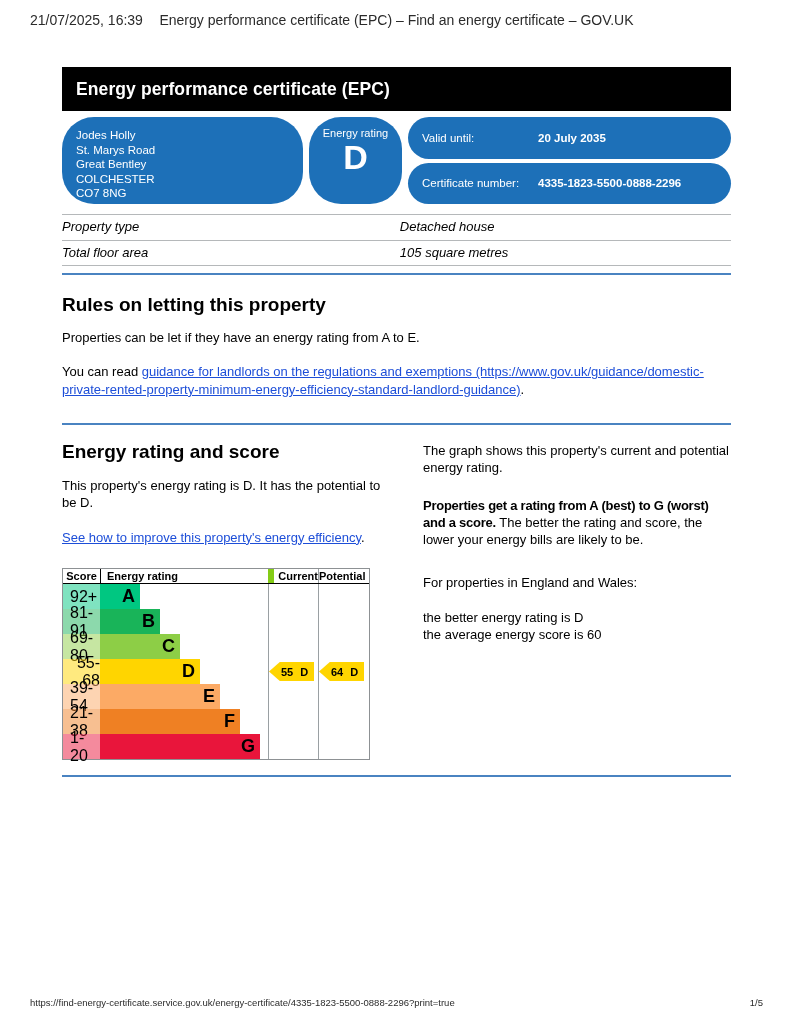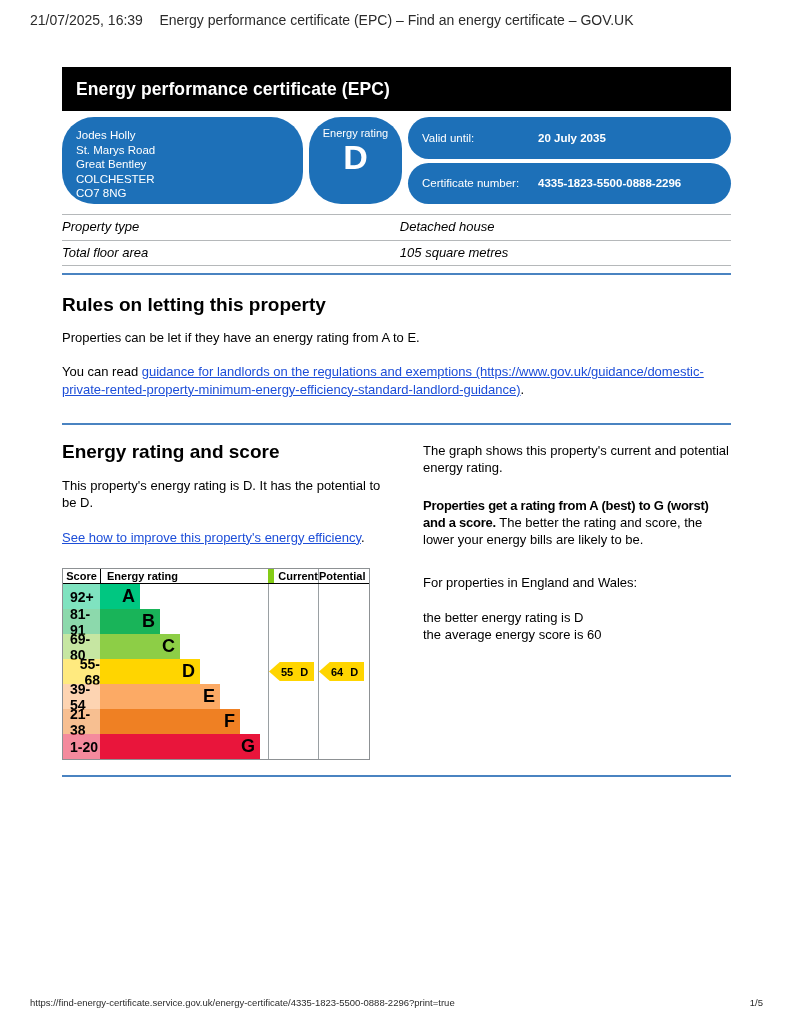--- a/index.html
+++ b/index.html
@@ -64,21 +64,21 @@
   .right-p5 { margin-top:0; }
 
   
   .chart { margin-top:22px; width:308px; border:1px solid #8d9194; font-size:11px; background:#fff; }
   .chart-head { display:flex; font-weight:bold; height:15px; border-bottom:1px solid #000; align-items:center; }
   .ch-score { width:37px; text-align:center; }
   .ch-rating { width:168px; padding-left:6px; border-left:1px solid #000; height:100%; line-height:14px; }
   .ch-current { width:50px; text-align:right; border-left:6px solid #84cc16; height:100%; line-height:14px; }
   .ch-potential { width:51px; text-align:left; border-left:1px solid #9aa0a3; height:100%; line-height:14px; }
   .chart-row { display:flex; height:25px; }
-  .cr-score { width:37px; font-weight:bold; font-size:14px; display:flex; align-items:center; padding-left:7px; }
+  .cr-score { width:37px; font-weight:normal; font-size:16px; display:flex; align-items:center; padding-left:7px; }
   .cr-rating { width:168px; }
   .cr-bar { height:100%; display:flex; align-items:center; justify-content:flex-end; padding-right:5px; font-weight:bold; font-size:18px; }
   .cr-current, .cr-potential { border-left:1px solid #9aa0a3; display:flex; align-items:center; }
   .cr-current { width:50px; }
   .cr-potential { width:51px; }
   .arrow { width:45px; height:19px; clip-path:polygon(0 50%, 24% 0, 100% 0, 100% 100%, 24% 100%); display:flex; align-items:center; gap:7px; padding-left:12px; font-weight:bold; font-size:11px; color:#000; }
 </style>
 </head>
 <body>
 

